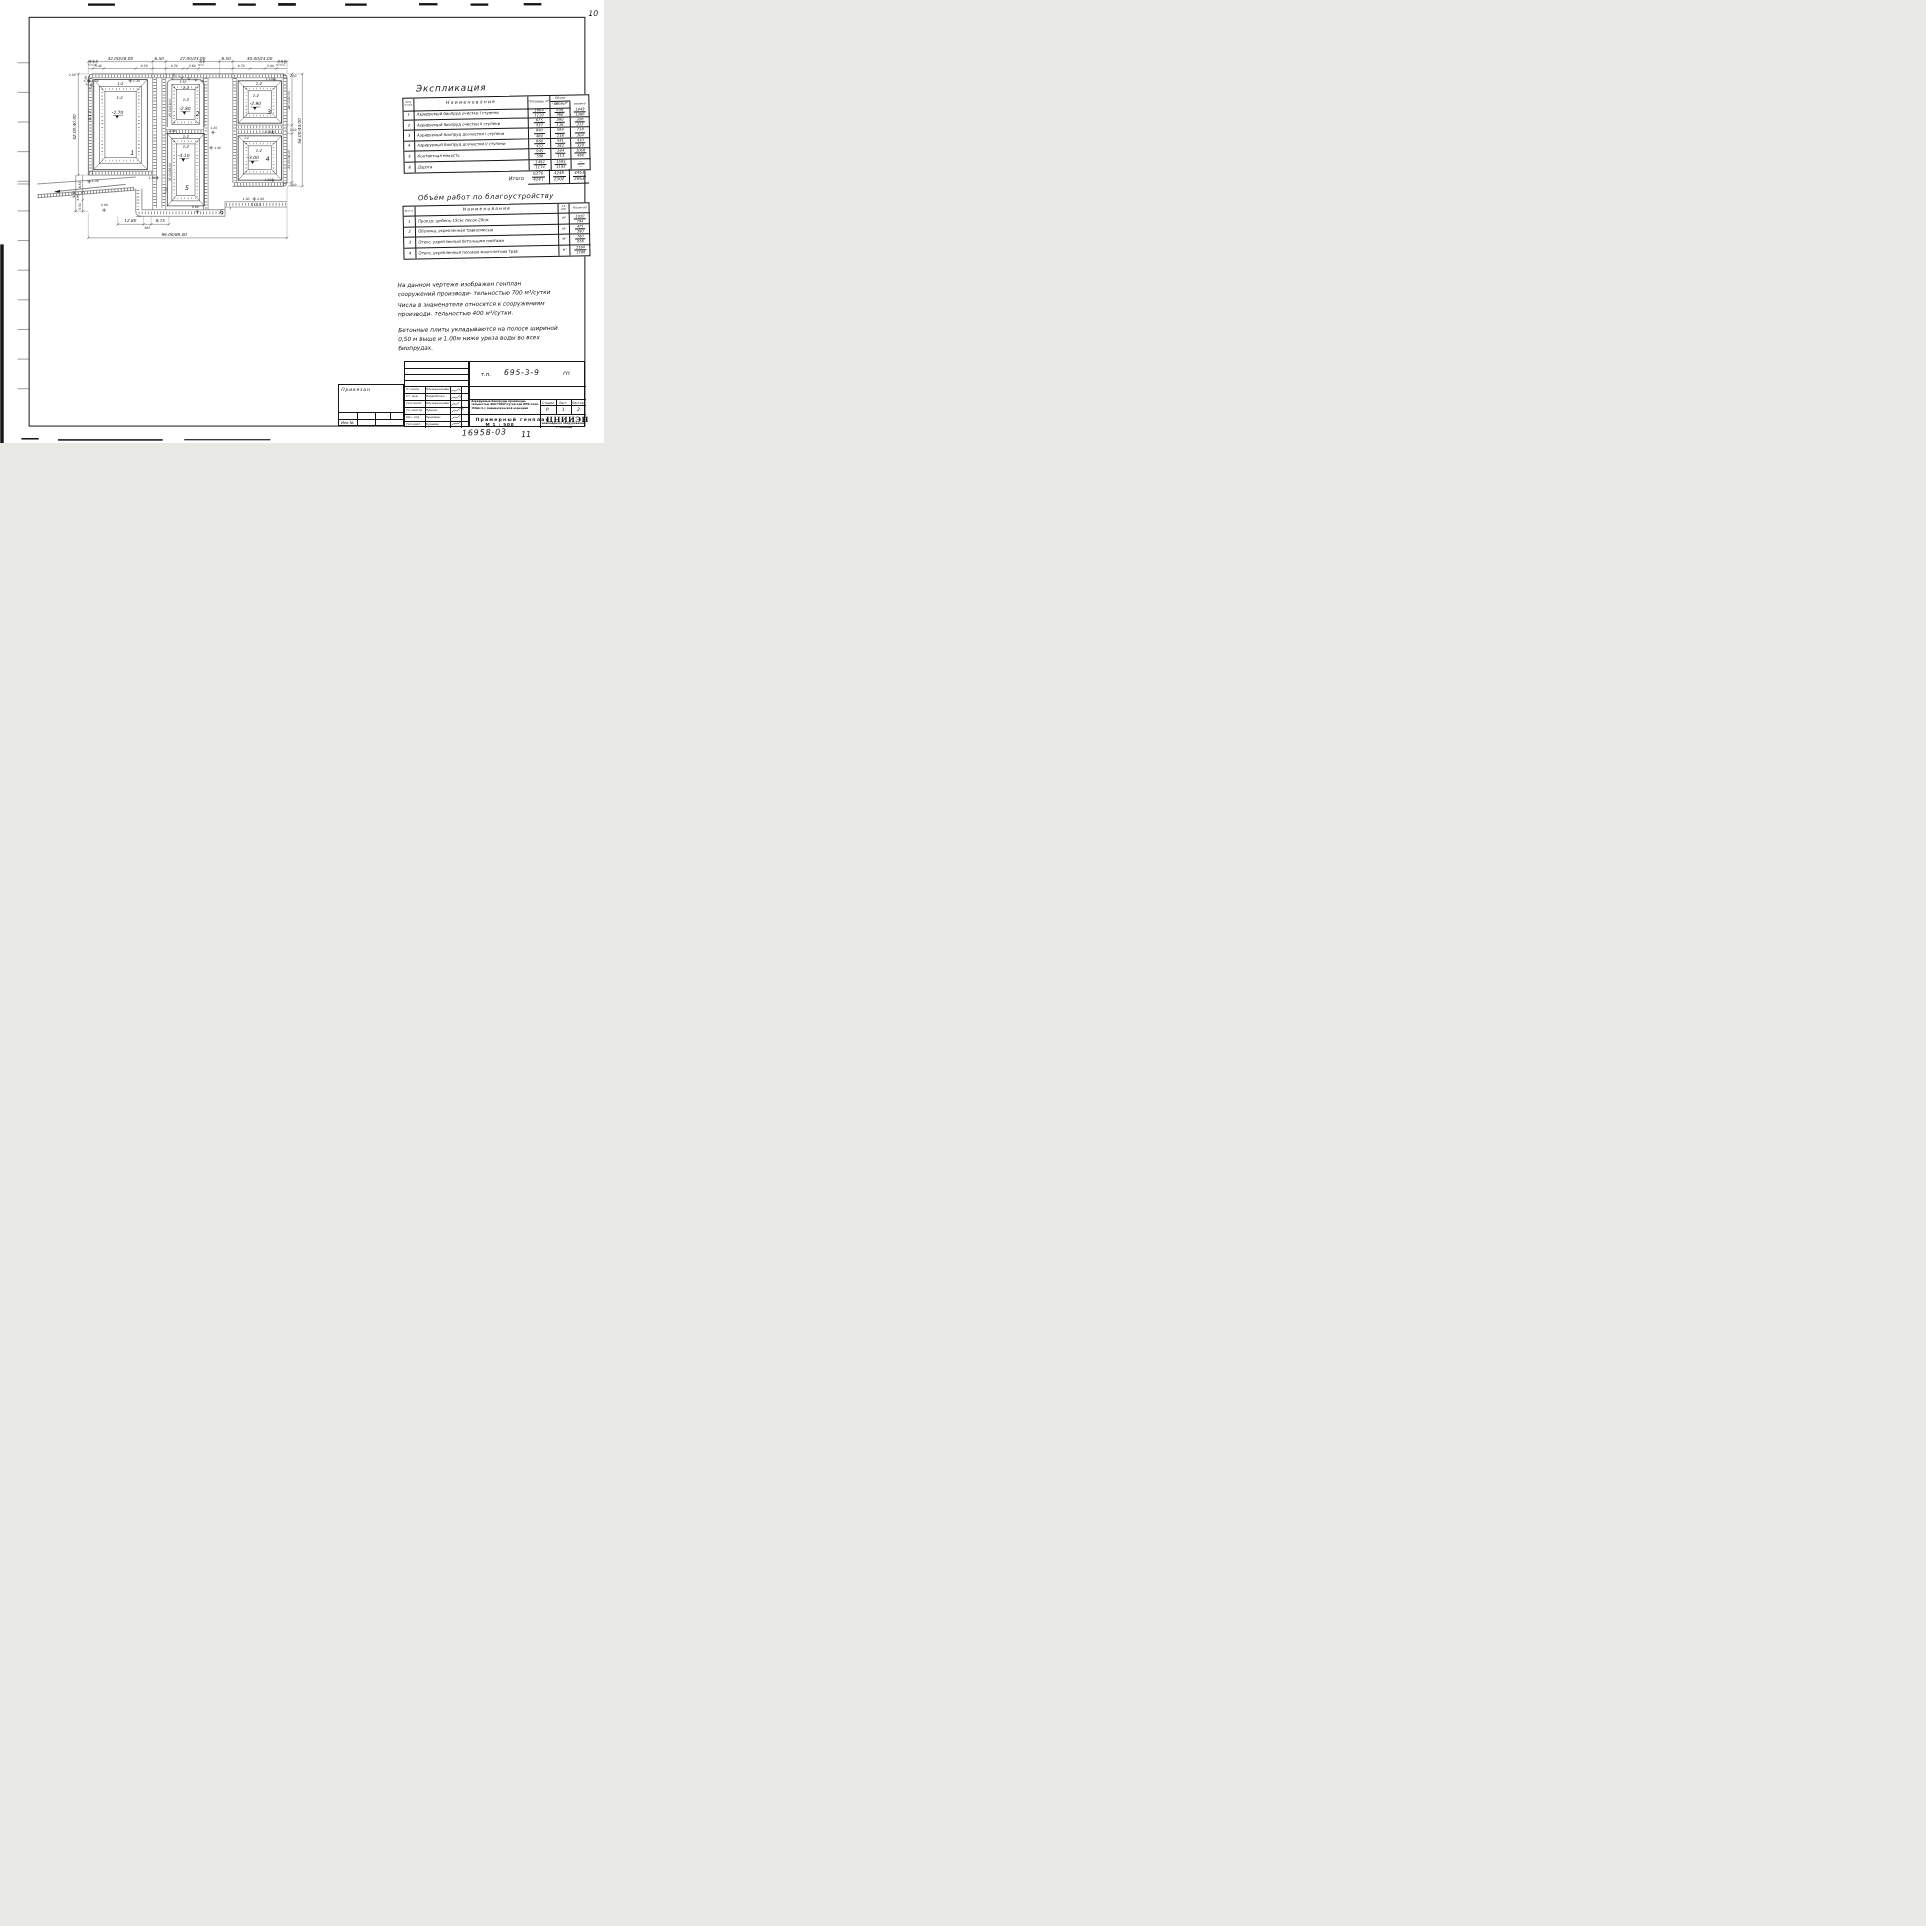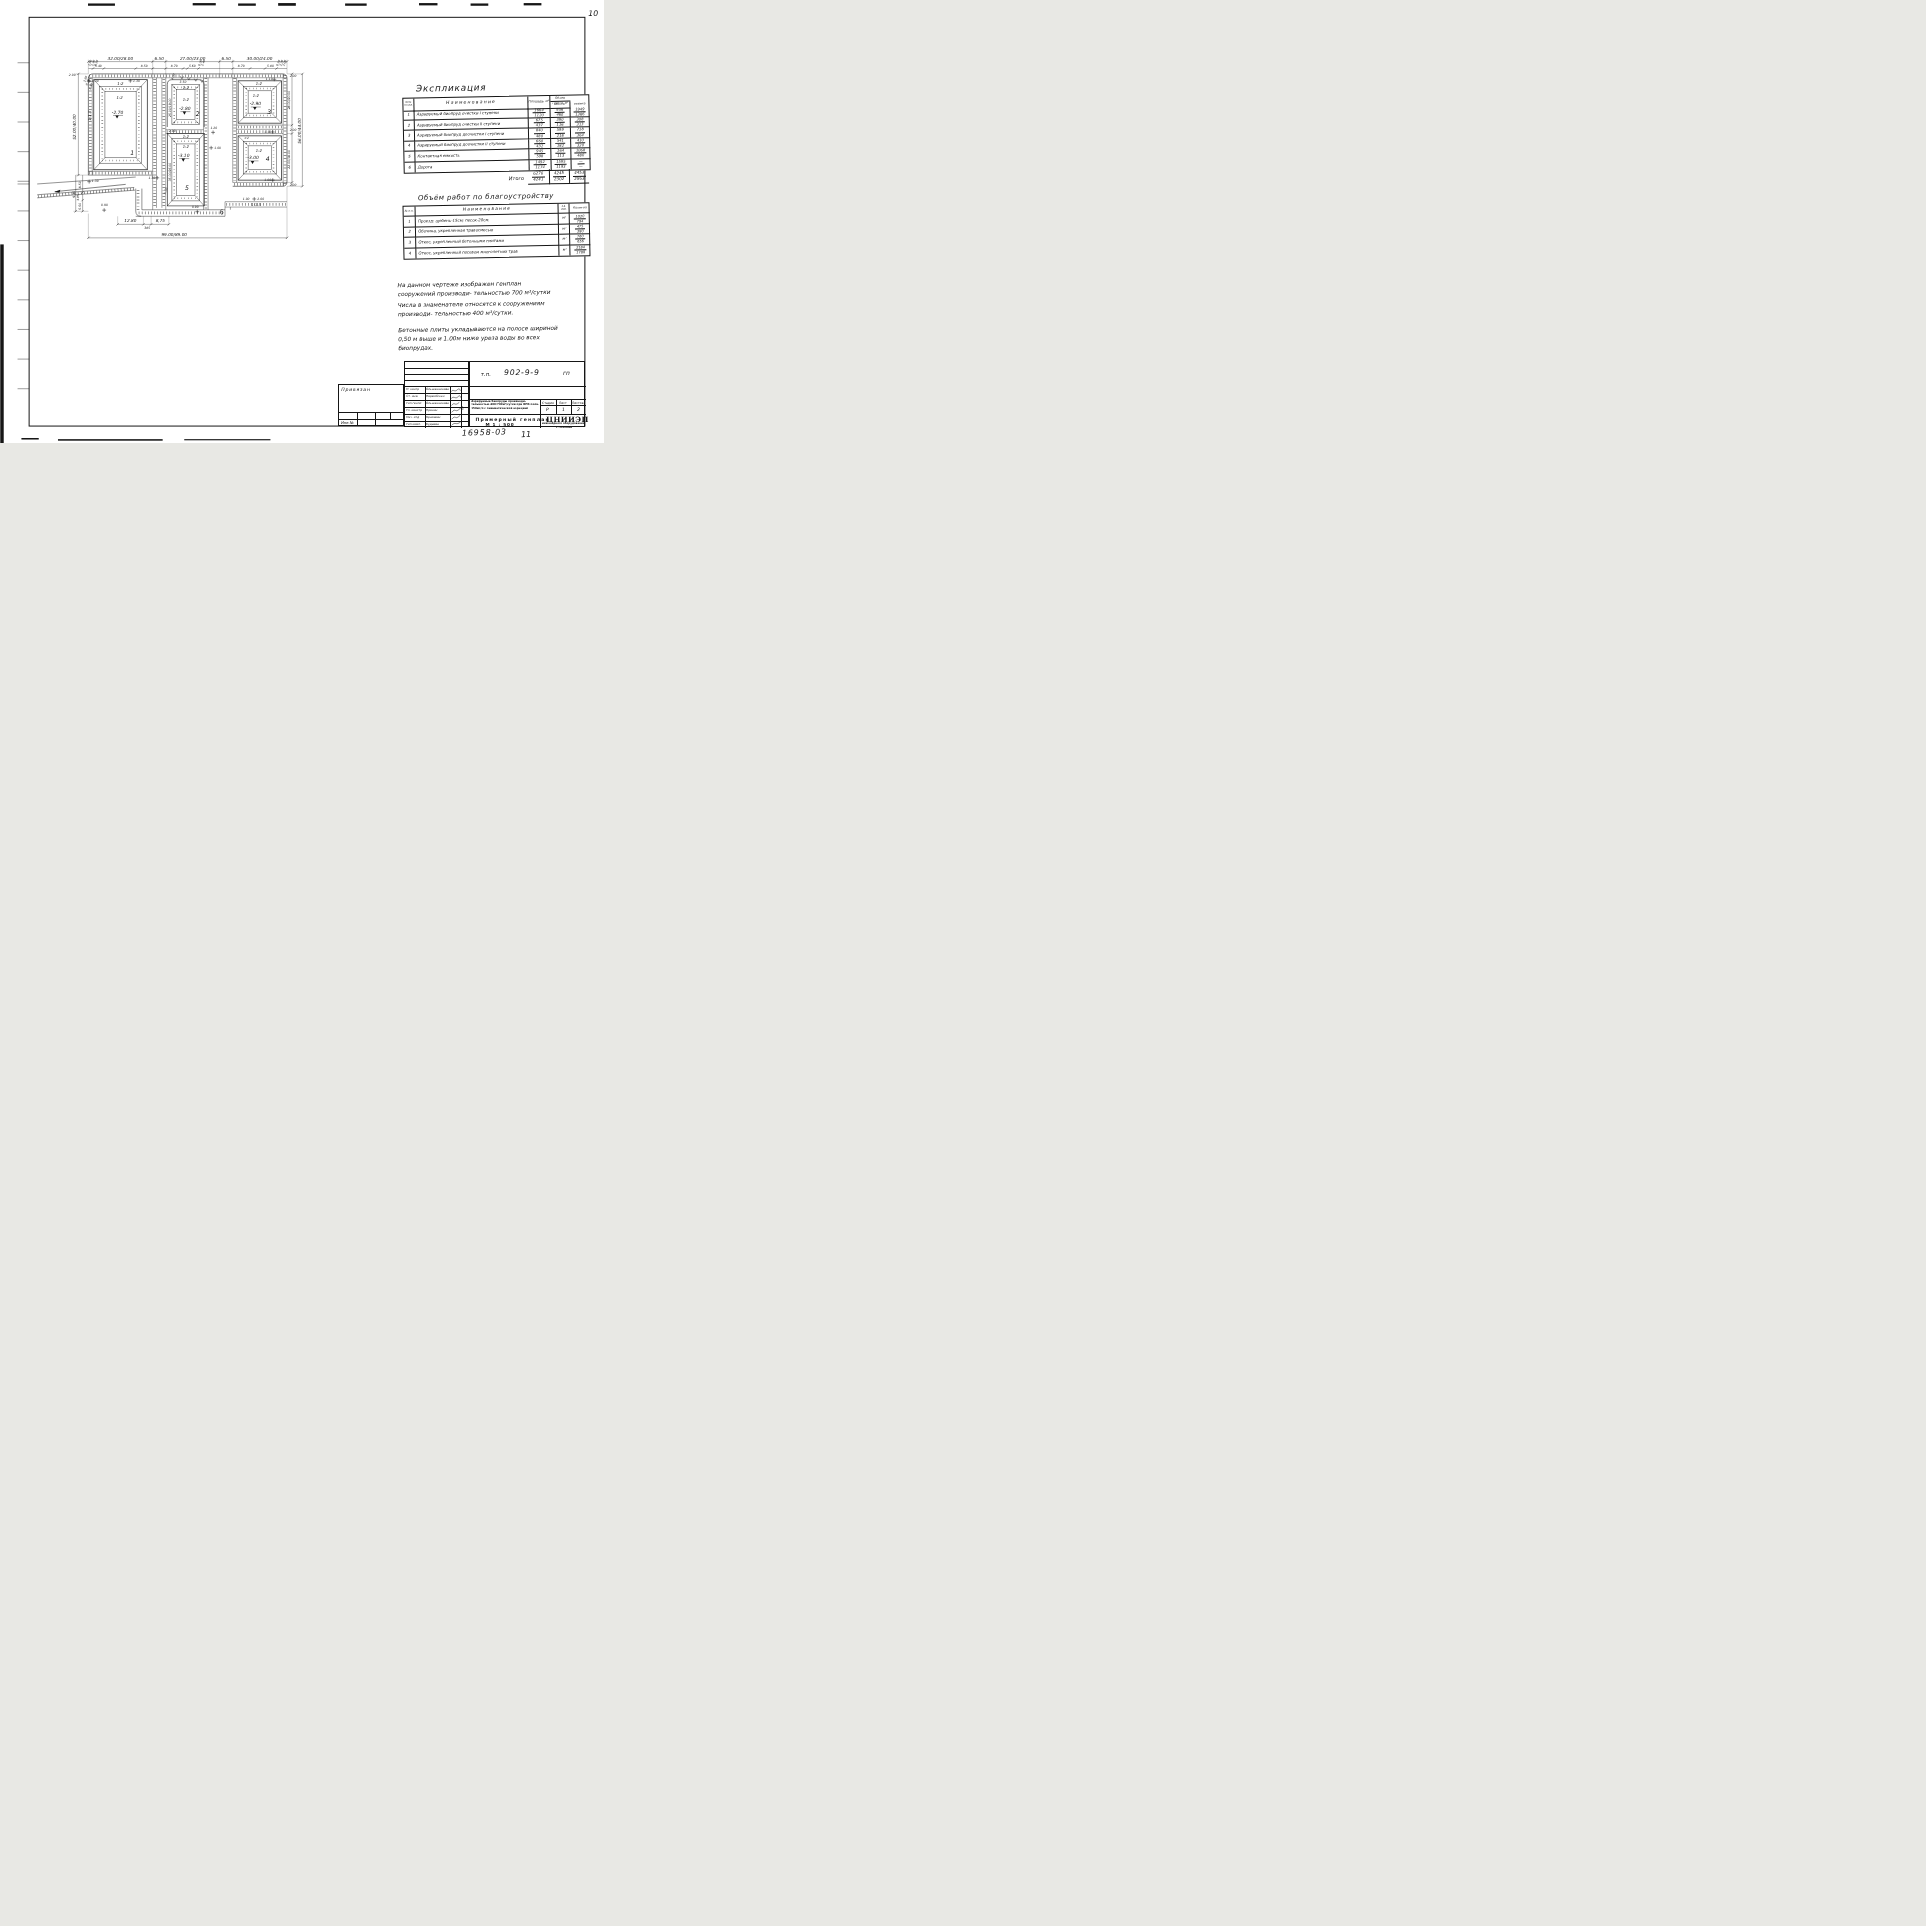--- a/index.html
+++ b/index.html
@@ -567,21 +567,21 @@
       <path d="M4,84 C16,70 12,88 26,74"></path>
       <path d="M4,100 C14,88 16,102 28,90"></path>
     </g>
   </svg>
 </div>
 
 <div class="box" style="left:469px;top:361px;width:116px;height:66px;">
   <div class="ln" style="left:0;top:24px;width:116px;height:0.8px;"></div>
   <div class="ln" style="left:0;top:37px;width:116px;height:0.8px;"></div>
   <div class="stxt" style="left:10.8px;top:8.5px;font-size:5.4px;">т.п.</div>
-  <div class="stxt" style="left:34px;top:6.2px;font-size:7.7px;letter-spacing:0.8px;">902-9-9</div>
+  <div class="stxt" style="left:34px;top:6.2px;font-size:7.7px;letter-spacing:0.8px;">695-3-9</div>
   <div class="stxt" style="left:93px;top:7.7px;font-size:5.8px;">гп</div>
 
   <div class="abs" style="left:1.2px;top:38px;width:68px;height:14px;font-size:2.7px;line-height:1.25;font-style:normal;font-weight:bold;">Аэрируемые биопруды производи- тельностью 400:700м³/сутки при БПК полн. 150мг/л с пневматической аэрацией</div>
   <div class="ln" style="left:70px;top:37px;width:0.8px;height:29px;"></div>
   <div class="ln" style="left:70px;top:43px;width:46px;height:0.5px;"></div>
   <div class="ln" style="left:86px;top:37px;width:0.5px;height:15.4px;"></div>
   <div class="ln" style="left:101px;top:37px;width:0.5px;height:15.4px;"></div>
   <div class="ln" style="left:70px;top:52px;width:46px;height:0.8px;"></div>
   <div class="stxt" style="left:72px;top:39px;font-size:3.1px;font-style:normal;">Стадия</div>
   <div class="stxt" style="left:89px;top:39px;font-size:3.1px;font-style:normal;">Лист</div>

